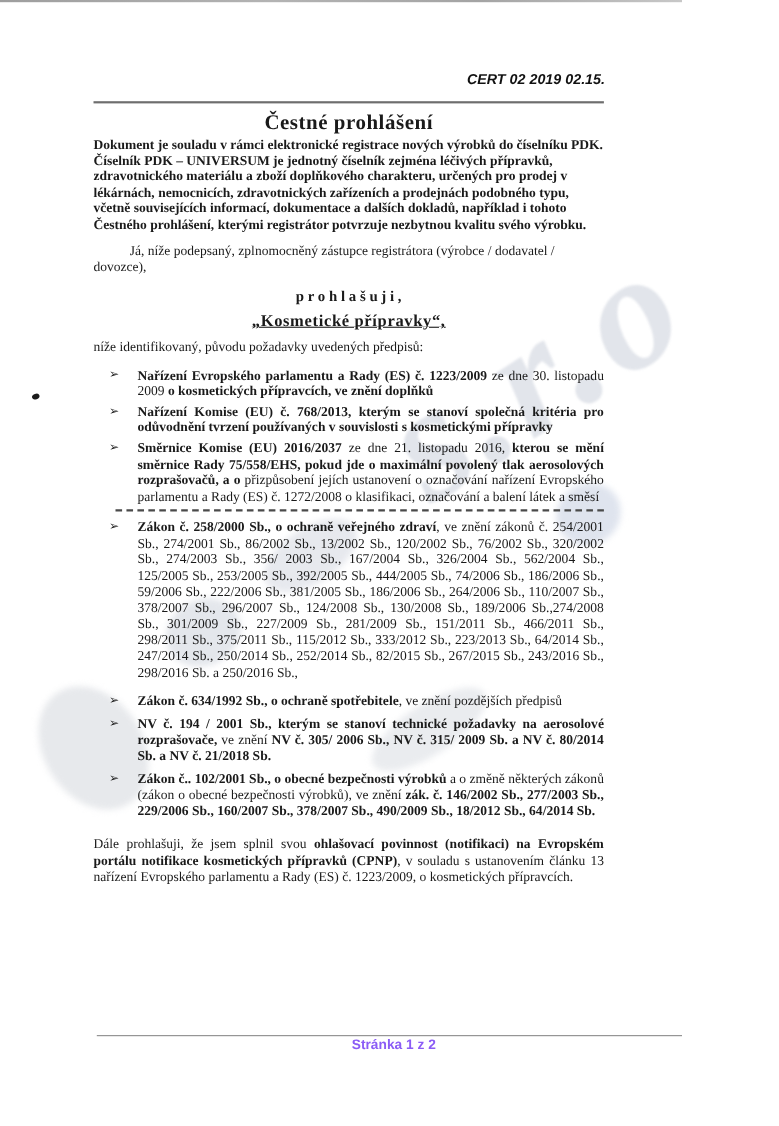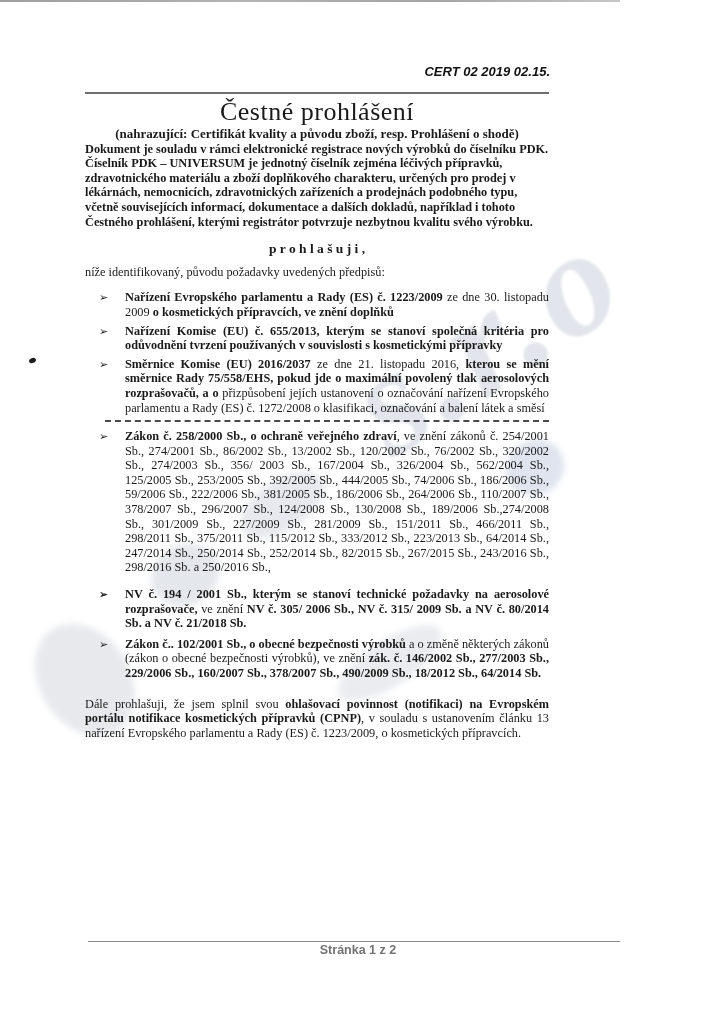--- a/index.html
+++ b/index.html
@@ -43,21 +43,21 @@
     padding:64px 70px 0 0;
     text-align:right;
     font-family:"Liberation Sans", sans-serif;
     font-style:italic;font-weight:bold;
     font-size:13px;color:#111;
   }
   .top-rule{margin:13px 71px 0 85px;border-top:2px solid #6e6e6e;height:0;}
   .content{margin:0 71px 0 85px;font-size:12.3px;line-height:14.6px;}
   .title{
     margin-top:6px;text-align:center;
-    font-size:26px;font-weight:normal;letter-spacing:.5px;line-height:24px;
+    font-size:19px;font-weight:bold;letter-spacing:.5px;line-height:24px;
   }
   .subtitle{text-align:center;font-weight:bold;font-size:13px;margin-top:3px;}
   
   .preamble-head{margin-top:25px;font-weight:bold;font-size:15px;}
   .preamble p{margin:0;font-weight:bold;}
   
   .intro-line{margin-top:9px;text-indent:33px;}
   .prohlasuji{margin-top:13px;text-align:center;font-weight:bold;font-size:13.5px;font-family:Liberation Serif, serif;}
   .type-line{margin-top:16px;}
   .product{
@@ -81,21 +81,21 @@
   .gap-lg{margin-top:12px;}
   .gap-md{margin-top:6px;}
   
   .closing{margin-top:16px;text-align:justify;}
   
   .footer{
     position:absolute;left:88px;top:941px;width:540px;
     border-top:1.5px solid #8a8a8a;
     text-align:center;padding-top:1px;
     font-family:"Liberation Sans", sans-serif;
-    font-weight:bold;font-size:12.5px;color:#737373;
+    font-weight:bold;font-size:12.5px;color:#8b5cf6;
     z-index:2;
   }
   b{font-weight:bold;}
 </style>
 </head>
 <body>
 
 <div class="page">
 
   <div class="scan-edge"></div>
@@ -110,52 +110,54 @@
   </div>
 
   <div class="dot-artifact"></div>
 
   <div class="inner">
     <div class="doc-code">CERT 02 2019 02.15.</div>
     <div class="top-rule"></div>
 
     <div class="content">
       <div class="title">Čestné prohlášení</div>
-      <div class="subtitle">(nahrazující: Certifikát kvality a původu zboží, resp. Prohlášení o shodě)</div>
 
       <div class="preamble">
         <p>Dokument je souladu v rámci elektronické registrace nových výrobků do číselníku PDK.</p>
         <p>Číselník PDK – UNIVERSUM je jednotný číselník zejména léčivých přípravků, zdravotnického materiálu a zboží doplňkového charakteru, určených pro prodej v lékárnách, nemocnicích, zdravotnických zařízeních a prodejnách podobného typu, včetně souvisejících informací, dokumentace a dalších dokladů, například i tohoto Čestného prohlášení, kterými registrátor potvrzuje nezbytnou kvalitu svého výrobku.</p>
       </div>
 
+      <div class="intro-line">Já, níže podepsaný, zplnomocněný zástupce registrátora (výrobce / dodavatel / dovozce),</div>
       <div class="prohlasuji">p r o h l a š u j i ,</div>
+      <div class="product">„Kosmetické přípravky“,</div>
       <div class="compliance-line">níže identifikovaný, původu požadavky uvedených předpisů:</div>
 
       <div class="reg-list">
         <div class="reg-item">
           <span class="blt">➢</span>
           <span><b>Nařízení Evropského parlamentu a Rady (ES) č. 1223/2009 </b><span>ze dne 30. listopadu 2009 </span><b>o kosmetických přípravcích, ve znění doplňků</b></span>
         </div>
         <div class="reg-item">
           <span class="blt">➢</span>
-          <span><b>Nařízení Komise (EU) č. 655/2013, kterým se stanoví společná kritéria pro odůvodnění tvrzení používaných v souvislosti s kosmetickými přípravky</b></span>
+          <span><b>Nařízení Komise (EU) č. 768/2013, kterým se stanoví společná kritéria pro odůvodnění tvrzení používaných v souvislosti s kosmetickými přípravky</b></span>
         </div>
         <div class="reg-item">
           <span class="blt">➢</span>
           <span><b>Směrnice Komise (EU) 2016/2037 </b><span>ze dne 21. listopadu 2016, </span><b>kterou se mění směrnice Rady 75/558/EHS, pokud jde o maximální povolený tlak aerosolových rozprašovačů, a o </b><span>přizpůsobení jejích ustanovení o označování nařízení Evropského parlamentu a Rady (ES) č. 1272/2008 o klasifikaci, označování a balení látek a směsí</span></span>
         </div>
 
         <div class="reg-sep"></div>
 
         <div class="reg-item">
           <span class="blt">➢</span>
           <span><b>Zákon č. 258/2000 Sb., o ochraně veřejného zdraví</b><span>, ve znění zákonů č. 254/2001 Sb., 274/2001 Sb., 86/2002 Sb., 13/2002 Sb., 120/2002 Sb., 76/2002 Sb., 320/2002 Sb., 274/2003 Sb., 356/ 2003 Sb., 167/2004 Sb., 326/2004 Sb., 562/2004 Sb., 125/2005 Sb., 253/2005 Sb., 392/2005 Sb., 444/2005 Sb., 74/2006 Sb., 186/2006 Sb., 59/2006 Sb., 222/2006 Sb., 381/2005 Sb., 186/2006 Sb., 264/2006 Sb., 110/2007 Sb., 378/2007 Sb., 296/2007 Sb., 124/2008 Sb., 130/2008 Sb., 189/2006 Sb.,274/2008 Sb., 301/2009 Sb., 227/2009 Sb., 281/2009 Sb., 151/2011 Sb., 466/2011 Sb., 298/2011 Sb., 375/2011 Sb., 115/2012 Sb., 333/2012 Sb., 223/2013 Sb., 64/2014 Sb., 247/2014 Sb., 250/2014 Sb., 252/2014 Sb., 82/2015 Sb., 267/2015 Sb., 243/2016 Sb., 298/2016 Sb. a 250/2016 Sb.,</span></span>
         </div>
         <div class="reg-item gap-lg">
           <span class="blt">➢</span>
+          <span><b>Zákon č. 634/1992 Sb., o ochraně spotřebitele</b><span>, ve znění pozdějších předpisů</span></span>
         </div>
         <div class="reg-item gap-md">
           <span class="blt">➢</span>
           <span><b>NV č. 194 / 2001 Sb., kterým se stanoví technické požadavky na aerosolové rozprašovače, </b><span>ve znění </span><b>NV č. 305/ 2006 Sb., NV č. 315/ 2009 Sb. a NV č. 80/2014 Sb. a NV č. 21/2018 Sb.</b></span>
         </div>
         <div class="reg-item gap-md">
           <span class="blt">➢</span>
           <span><b>Zákon č.. 102/2001 Sb., o obecné bezpečnosti výrobků </b><span>a o změně některých zákonů (zákon o obecné bezpečnosti výrobků), ve znění </span><b>zák. č. 146/2002 Sb., 277/2003 Sb., 229/2006 Sb., 160/2007 Sb., 378/2007 Sb., 490/2009 Sb., 18/2012 Sb., 64/2014 Sb.</b></span>
         </div>
       </div>

